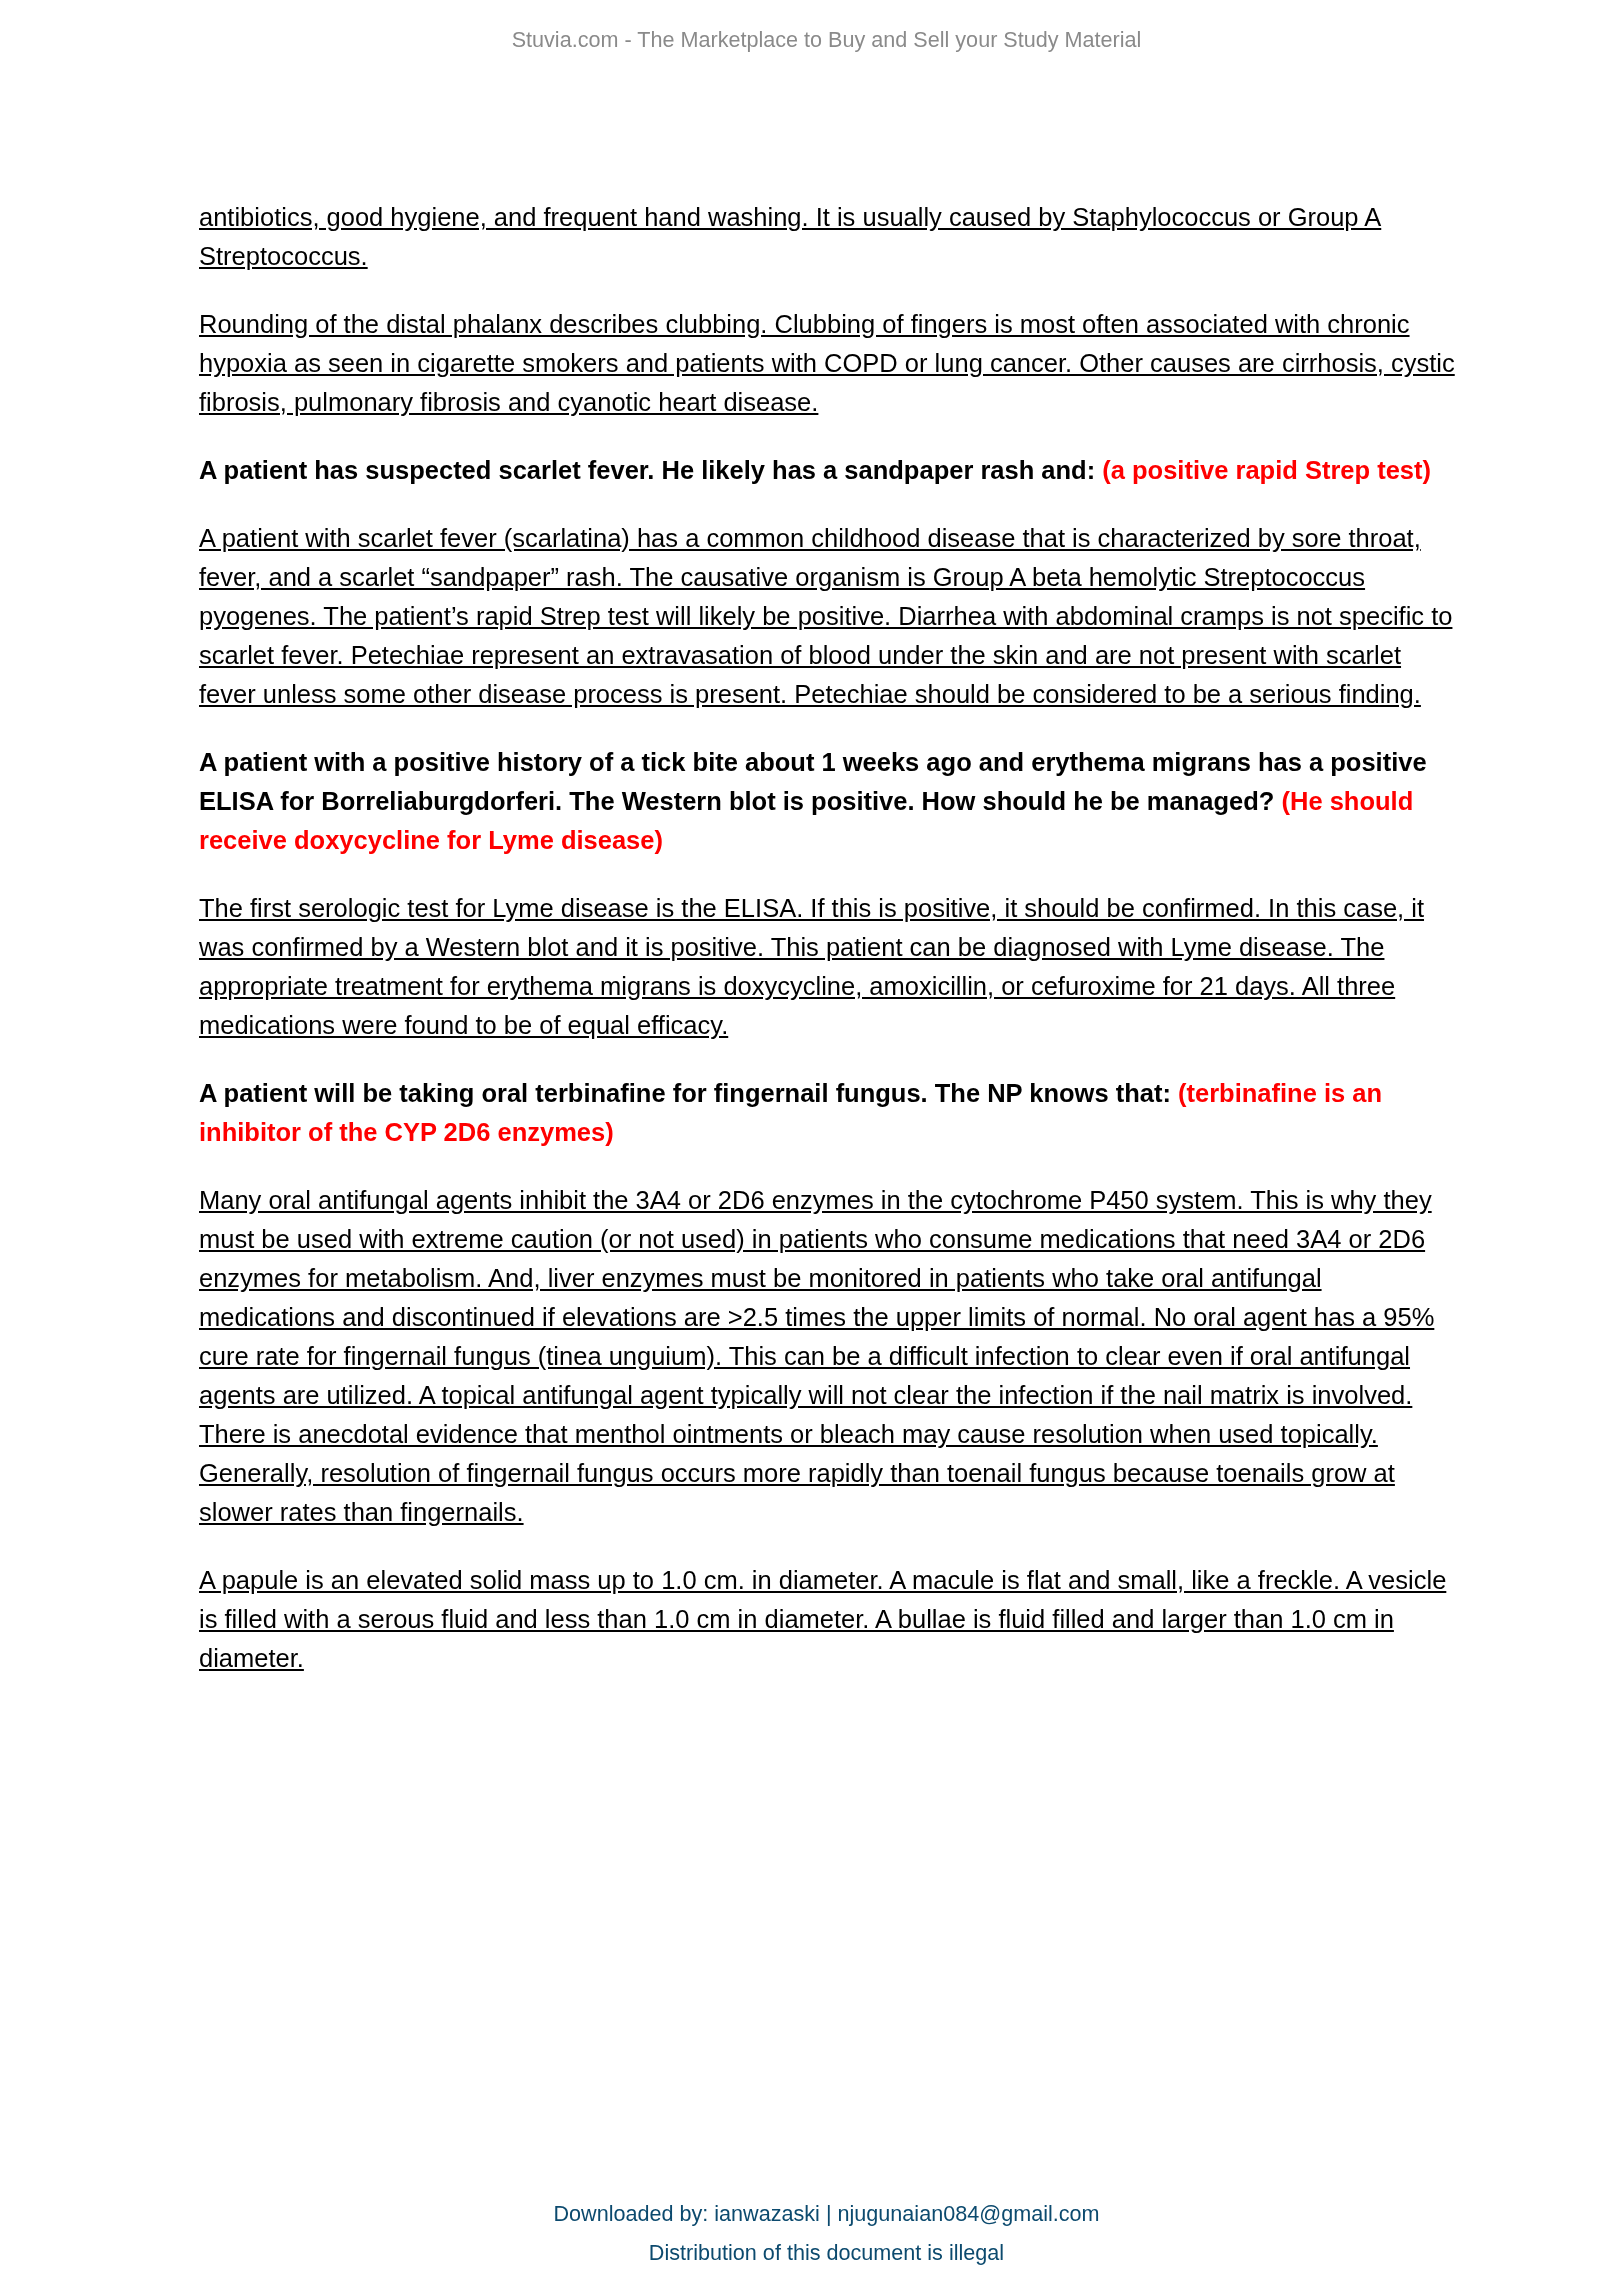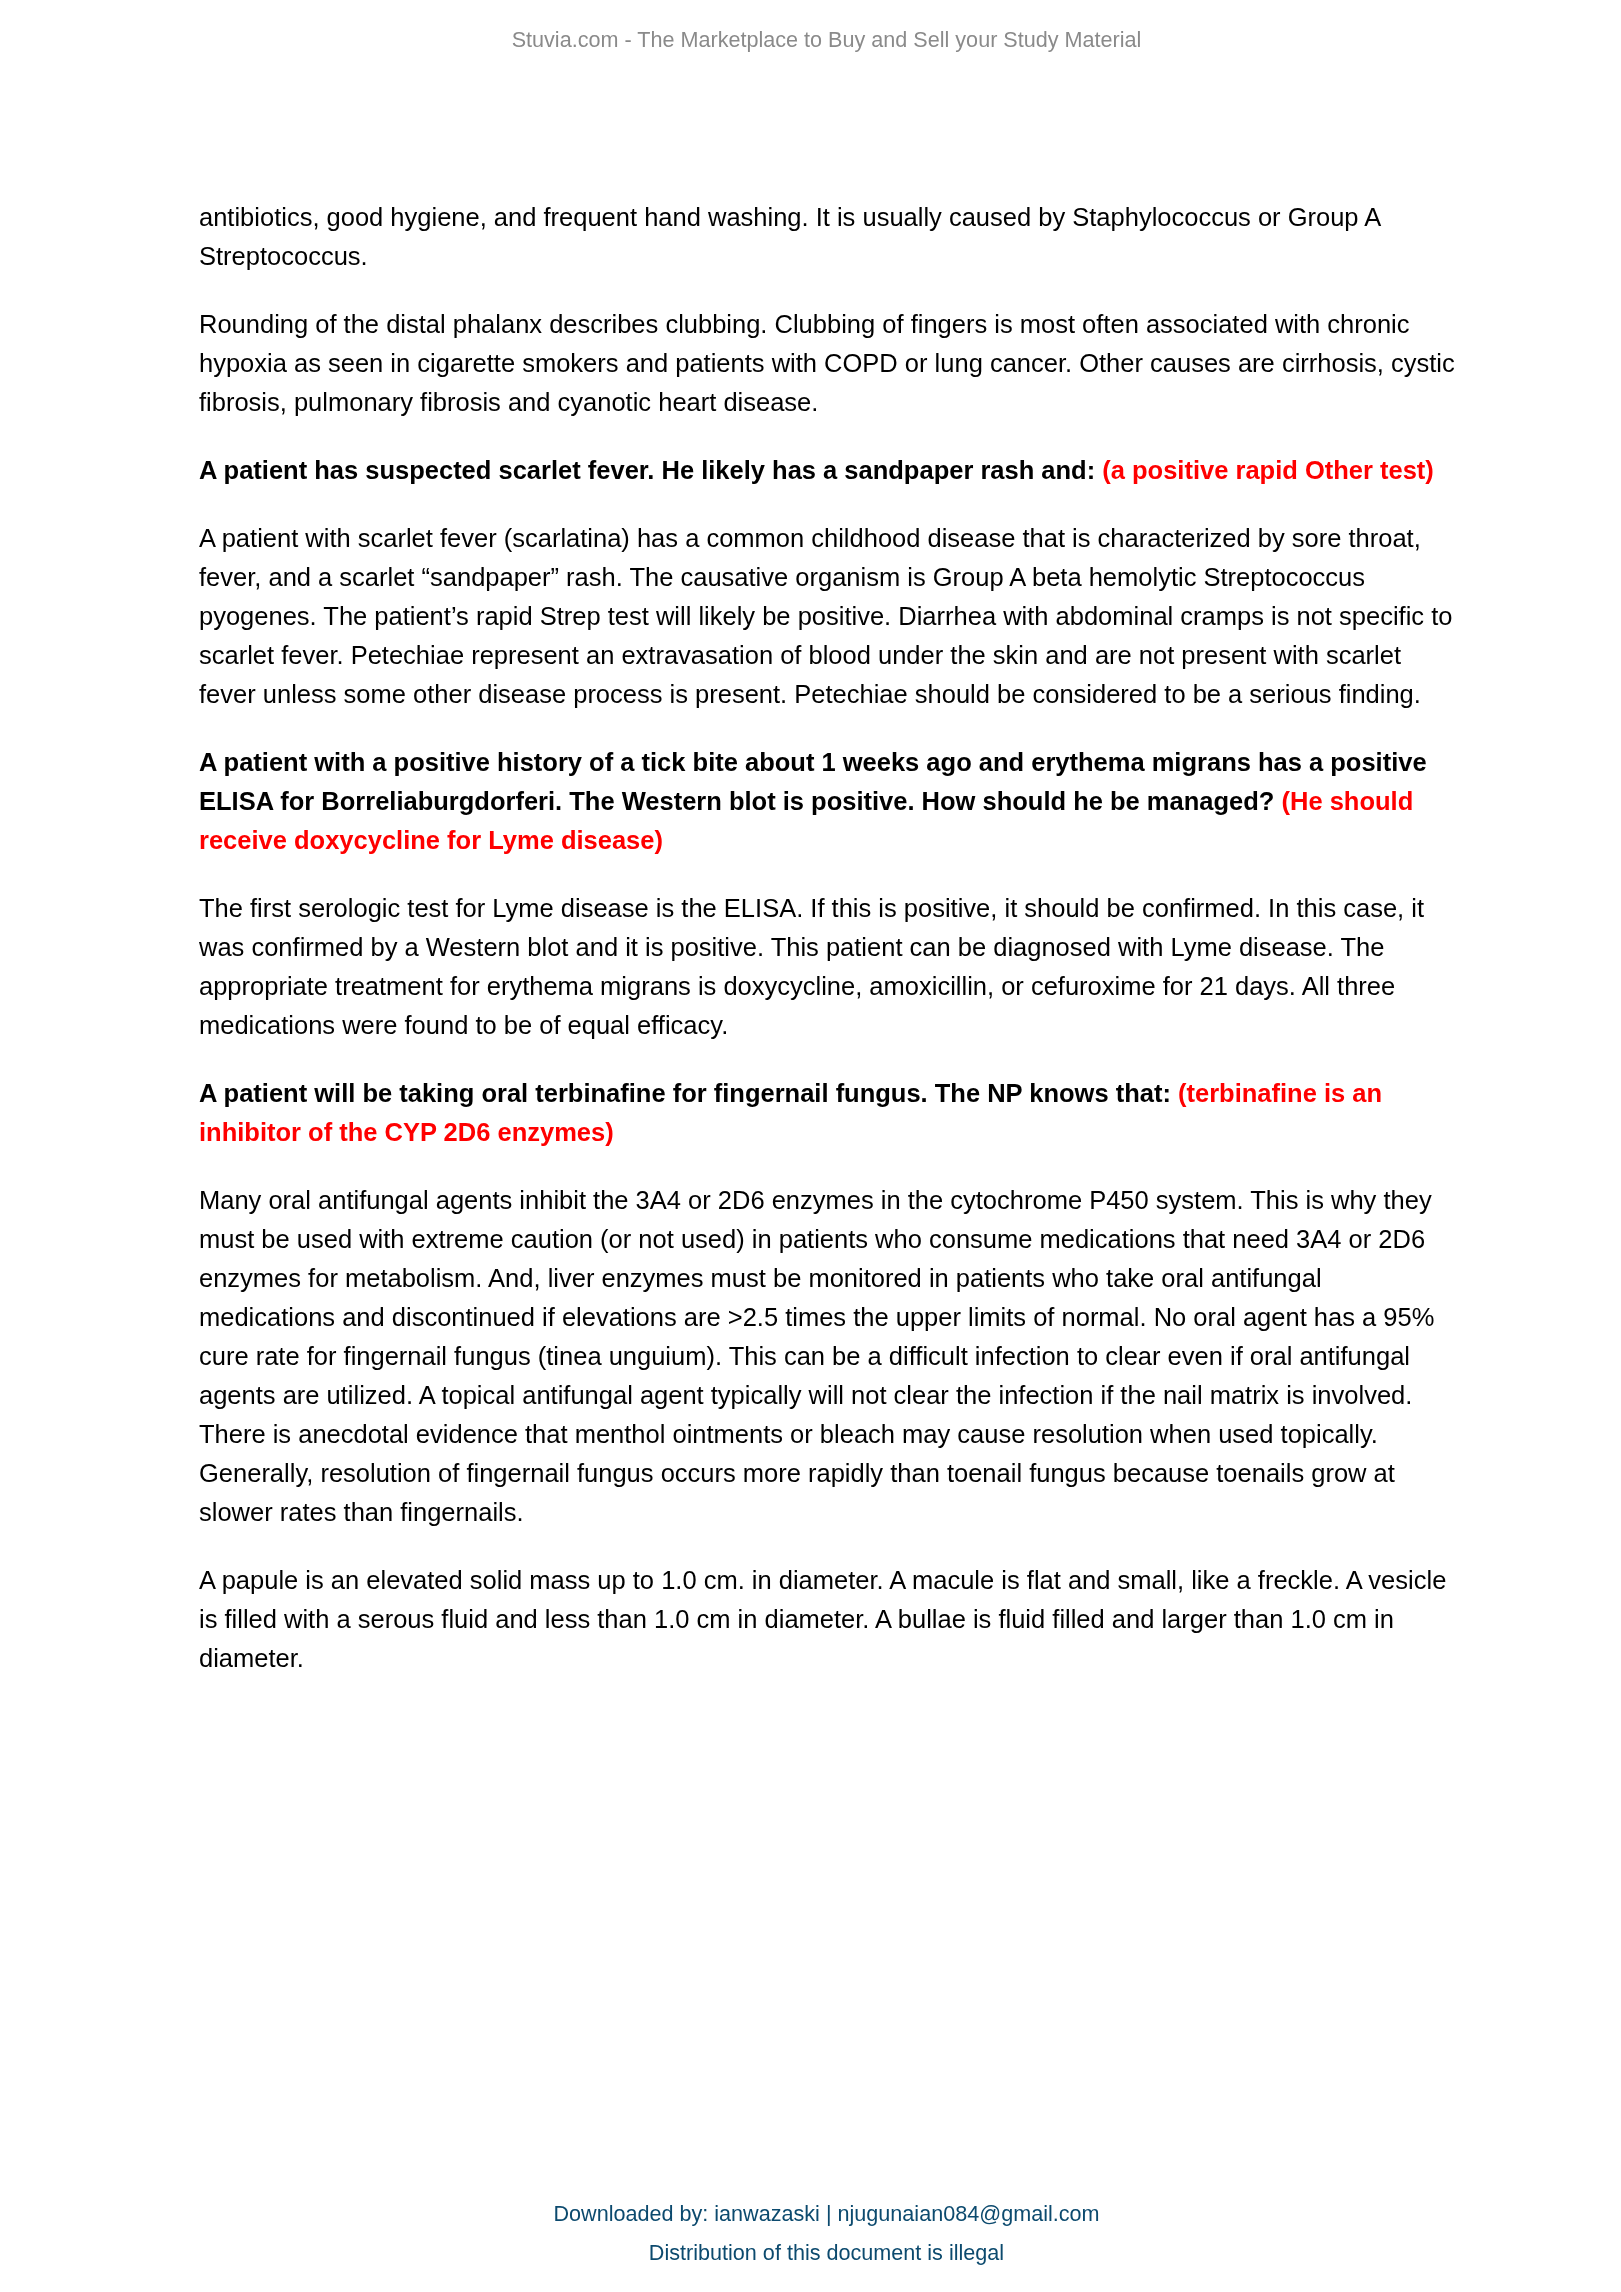--- a/index.html
+++ b/index.html
@@ -24,21 +24,21 @@
     color: #8a8a8a;
   }
   .content {
     position: absolute;
     top: 198px;
     left: 199px;
     width: 1261px;
     font-size: 25.5px;
     line-height: 39px;
   }
-  .para { margin: 0 0 29px 0; }
+  .para { margin: 0 0 29px 0; text-decoration: underline; }
   .q { margin: 0 0 29px 0; font-weight: bold; }
   .ans { color: #ff0000; font-weight: bold; }
   .doc-footer {
     position: absolute;
     top: 2194px;
     left: 0;
     width: 100%;
     text-align: center;
     font-size: 21.6px;
     line-height: 39px;
@@ -52,21 +52,21 @@
 
   <div class="doc-header">Stuvia.com - The Marketplace to Buy and Sell your Study Material</div>
 
   <div class="content">
 
     <p class="para">antibiotics, good hygiene, and frequent hand washing. It is usually caused by Staphylococcus or Group A Streptococcus.</p>
 
 
     <p class="para">Rounding of the distal phalanx describes clubbing. Clubbing of fingers is most often associated with chronic hypoxia as seen in cigarette smokers and patients with COPD or lung cancer. Other causes are cirrhosis, cystic fibrosis, pulmonary fibrosis and cyanotic heart disease.</p>
 
-    <p class="q"><span>A patient has suspected scarlet fever. He likely has a sandpaper rash and: </span><span class="ans">(a positive rapid Other test)</span></p>
+    <p class="q"><span>A patient has suspected scarlet fever. He likely has a sandpaper rash and: </span><span class="ans">(a positive rapid Strep test)</span></p>
 
     <p class="para">A patient with scarlet fever (scarlatina) has a common childhood disease that is characterized by sore throat, fever, and a scarlet “sandpaper” rash. The causative organism is Group A beta hemolytic Streptococcus pyogenes. The patient’s rapid Strep test will likely be positive. Diarrhea with abdominal cramps is not specific to scarlet fever. Petechiae represent an extravasation of blood under the skin and are not present with scarlet fever unless some other disease process is present. Petechiae should be considered to be a serious finding.</p>
 
     <p class="q"><span>A patient with a positive history of a tick bite about 1 weeks ago and erythema migrans has a positive ELISA for Borreliaburgdorferi. The Western blot is positive. How should he be managed? </span><span class="ans">(He should receive doxycycline for Lyme disease)</span></p>
 
     <p class="para">The first serologic test for Lyme disease is the ELISA. If this is positive, it should be confirmed. In this case, it was confirmed by a Western blot and it is positive. This patient can be diagnosed with Lyme disease. The appropriate treatment for erythema migrans is doxycycline, amoxicillin, or cefuroxime for 21 days. All three medications were found to be of equal efficacy.</p>
 
     <p class="q"><span>A patient will be taking oral terbinafine for fingernail fungus. The NP knows that: </span><span class="ans">(terbinafine is an inhibitor of the CYP 2D6 enzymes)</span></p>
 
     <p class="para">Many oral antifungal agents inhibit the 3A4 or 2D6 enzymes in the cytochrome P450 system. This is why they must be used with extreme caution (or not used) in patients who consume medications that need 3A4 or 2D6 enzymes for metabolism. And, liver enzymes must be monitored in patients who take oral antifungal medications and discontinued if elevations are &gt;2.5 times the upper limits of normal. No oral agent has a 95% cure rate for fingernail fungus (tinea unguium). This can be a difficult infection to clear even if oral antifungal agents are utilized. A topical antifungal agent typically will not clear the infection if the nail matrix is involved. There is anecdotal evidence that menthol ointments or bleach may cause resolution when used topically. Generally, resolution of fingernail fungus occurs more rapidly than toenail fungus because toenails grow at slower rates than fingernails.</p>

